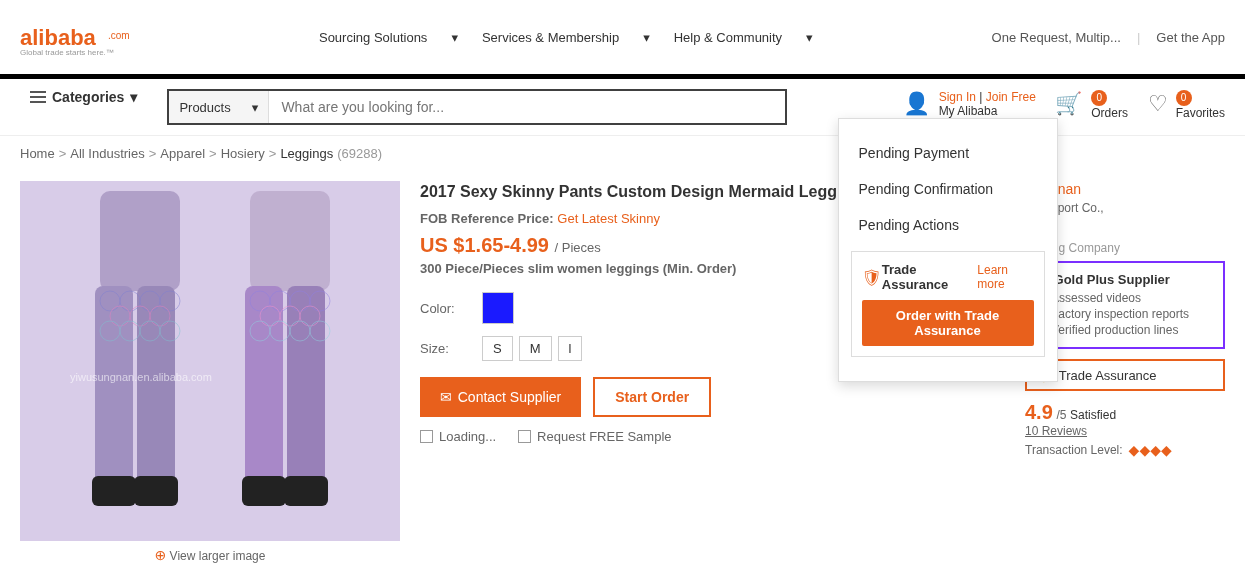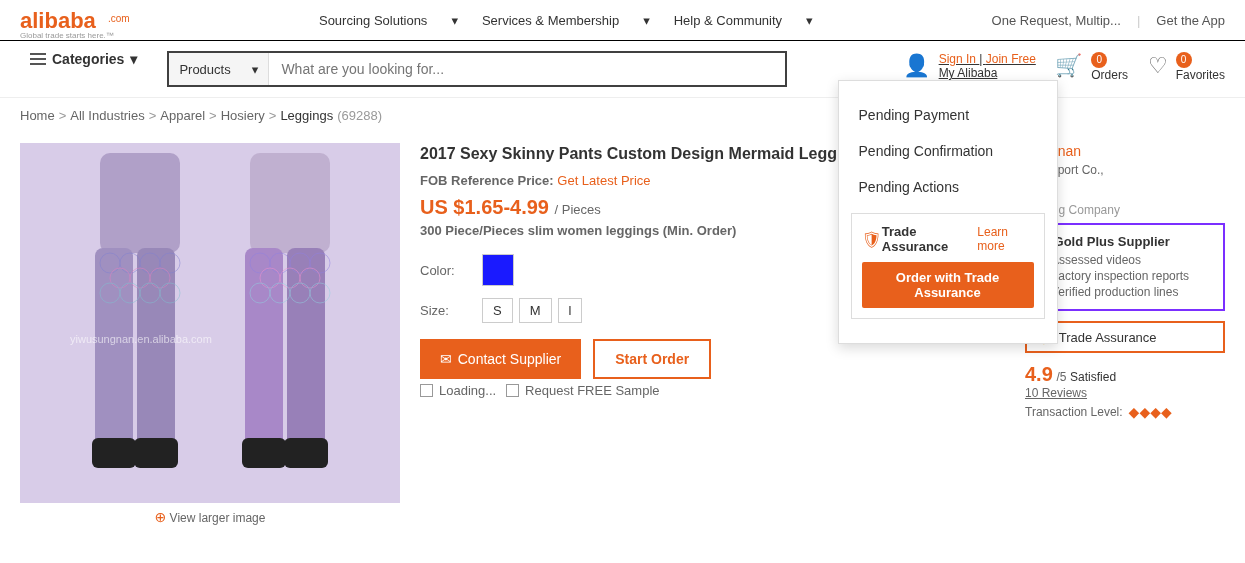--- a/index.html
+++ b/index.html
@@ -1,38 +1,38 @@
 <!DOCTYPE html>
 <html><head>
   <meta charset="utf-8">
   <style>
     * { margin: 0; padding: 0; box-sizing: border-box; }
     body { font-family: Arial, sans-serif; font-size: 13px; color: #333; background: #fff; width: 1245px; overflow-x: hidden; }
 
     
-    .top-nav { background: #fff; padding: 0 20px; display: flex; align-items: center; justify-content: space-between; border-bottom: 1px solid #000000; }
+    .top-nav { background: #fff; padding: 17px 20px; display: flex; align-items: center; justify-content: space-between; border-bottom: 5px solid #000000; }
     .logo-area { display: flex; align-items: center; gap: 4px; }
     .top-nav-links { display: flex; align-items: flex-start; gap: 24px; font-size: 13px; color: #333; }
     .top-nav-links span { cursor: pointer; display: flex; align-items: center; gap: 3px; }
     .top-right { display: flex; gap: 16px; font-size: 13px; color: #555; }
     .top-right span { cursor: pointer; }
 
     
     .search-bar-row { background: #fff; padding: 10px 20px; display: flex; align-items: flex-start; gap: 20px; border-bottom: 1px solid #eee; position: relative; }
     .categories-btn { display: flex; align-items: center; gap: 6px; font-size: 14px; font-weight: bold; color: #333; cursor: pointer; padding: 0 10px; }
     .hamburger { display: flex; flex-direction: column; gap: 3px; }
     .hamburger span { width: 16px; height: 2px; background: #555; display: block; }
     .search-container { display: flex; flex: 1; max-width: 620px; border: 2px solid #404040; }
     .products-dropdown { background: #f5f5f5; border-right: 1px solid #ddd; padding: 0 10px; display: flex; align-items: center; gap: 4px; cursor: pointer; font-size: 13px; white-space: nowrap; color: #333; min-width: 100px; justify-content: space-between; }
     .search-input { flex: 1; border: none; outline: none; padding: 8px 12px; font-size: 14px; color: #999; }
     .search-btn { background: #e8601c; color: #fff; border: none; padding: 8px 24px; font-size: 15px; font-weight: bold; cursor: pointer; }
     .account-area { display: flex; align-items: center; gap: 20px; margin-left: auto; }
     .account-item { display: flex; align-items: center; gap: 8px; cursor: pointer; position: relative; }
     .account-icon { font-size: 22px; color: #666; }
-    .account-text { font-size: 12px; text-decoration: underline; }
+    .account-text { font-size: 12px; }
     .account-text .sign-join { color: #e8601c; font-size: 12px; }
     .account-text .my-alibaba { color: #333; font-size: 12px; }
     .order-count { font-size: 12px; color: #333; }
     .badge { background: #e8601c; color: #fff; border-radius: 50%; font-size: 10px; width: 16px; height: 16px; display: inline-flex; align-items: center; justify-content: center; }
     .heart-icon { font-size: 22px; color: #666; }
 
     
     .dropdown-menu { position: absolute; top: 100%; left: 50%; transform: translateX(-60%); background: #fff; border: 1px solid #ddd; box-shadow: 0 4px 12px rgba(0,0,0,0.15); z-index: 100; min-width: 220px; padding: 16px 0; }
     .dropdown-menu .menu-item { padding: 10px 20px; cursor: pointer; font-size: 14px; color: #333; }
     .trade-assurance-box { margin: 8px 12px; border: 1px solid #ddd; padding: 10px; }
@@ -67,21 +67,21 @@
     .price-row .unit { font-size: 13px; color: #666; font-weight: normal; }
     .moq-row { font-size: 13px; color: #666; margin-bottom: 16px; font-weight: bold; }
     .attr-row { display: flex; align-items: center; gap: 12px; margin-bottom: 12px; }
     .attr-label { font-size: 13px; color: #666; width: 50px; }
     .color-swatch { width: 32px; height: 32px; background: #1a1aff; border: 1px solid #ccc; cursor: pointer; }
     .size-options { display: flex; gap: 6px; }
     .size-btn { border: 1px solid #ccc; padding: 4px 10px; cursor: pointer; font-size: 13px; color: #333; background: #fff; }
     .action-btns { display: flex; gap: 12px; margin-top: 16px; }
     .contact-btn { background: #e8601c; color: #fff; border: none; padding: 10px 20px; font-size: 14px; cursor: pointer; display: flex; align-items: center; gap: 6px; }
     .start-order-btn { background: #fff; color: #e8601c; border: 2px solid #e8601c; padding: 10px 20px; font-size: 14px; cursor: pointer; font-weight: bold; }
-    .loading-row { display: flex; gap: 10px; margin-top: 4px; align-items: center; }
+    .loading-row { display: flex; gap: 22px; margin-top: 12px; align-items: center; }
     .loading-item { display: flex; align-items: center; gap: 6px; font-size: 13px; color: #666; cursor: pointer; }
     .checkbox-icon { width: 13px; height: 13px; border: 1px solid #999; display: inline-block; }
 
     
     .supplier-panel { width: 200px; flex-shrink: 0; }
     .supplier-name { font-size: 14px; color: #e8601c; margin-bottom: 4px; cursor: pointer; }
     .supplier-full { font-size: 12px; color: #666; margin-bottom: 4px; }
     .supplier-location { font-size: 12px; color: #666; margin-bottom: 8px; }
     .trading-company-label { font-size: 12px; color: #999; margin-bottom: 6px; }
     .gold-plus-box { border: 2px solid #7b2fff; padding: 8px; margin-bottom: 10px; }
@@ -264,21 +264,21 @@
     </div>
     <div class="view-larger">
       <span>⊕</span> View larger image
     </div>
   </div>
 
   <div class="product-details">
     <div class="product-title">2017 Sexy Skinny Pants Custom Design Mermaid Leggings Wome...</div>
     <div class="fob-row">
       <strong>FOB Reference Price:</strong>
-      <a class="get-price">Get Latest Price</a>
+      <a class="get-price">Get Latest Skinny</a>
     </div>
     <div class="price-row">
       <span>US $1.65-4.99</span>
       <span class="unit">/ Pieces</span>
     </div>
     <div class="moq-row">300 Piece/Pieces slim women leggings (Min. Order)</div>
 
     <div class="attr-row">
       <span class="attr-label">Color:</span>
       <div class="color-swatch"></div>

